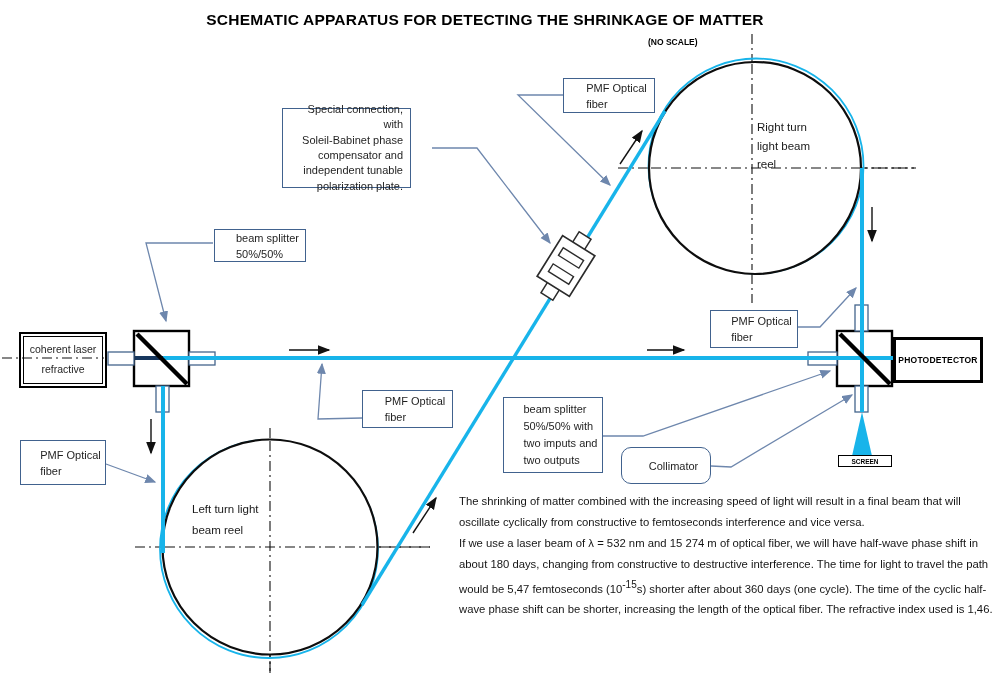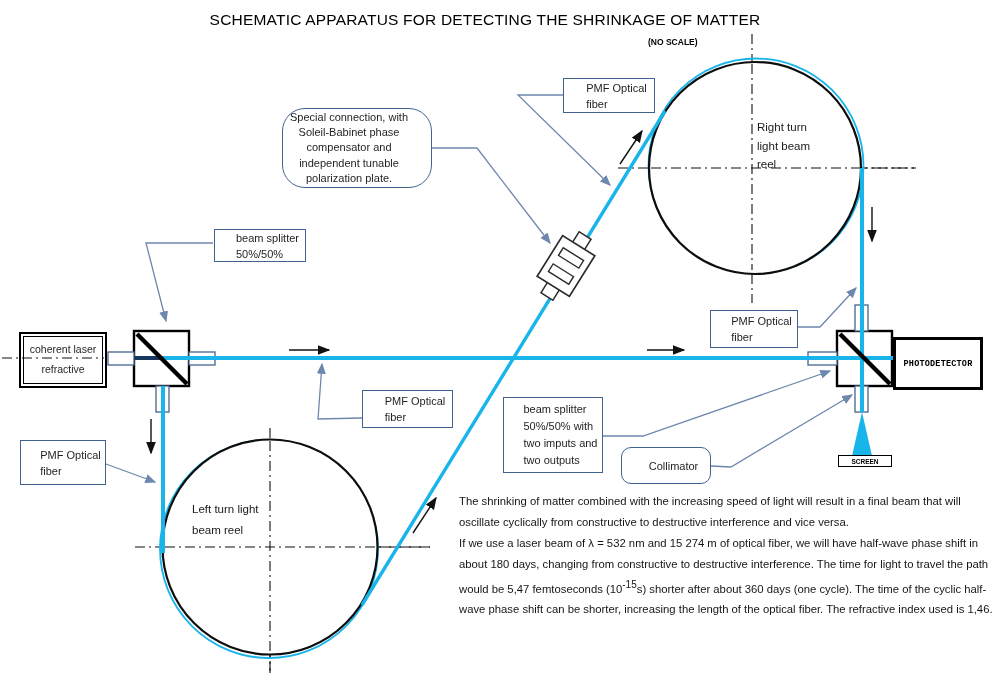--- a/index.html
+++ b/index.html
@@ -5,30 +5,30 @@
   html,body{margin:0;padding:0;background:#ffffff;}
   #stage{position:relative;width:999px;height:675px;background:#fff;overflow:hidden;
          font-family:"Liberation Sans", sans-serif;color:#1f1f1f;}
   #diagram-svg{position:absolute;left:0;top:0;}
   .lbl{position:absolute;background:#fff;border:1.5px solid #41628e;color:#1f1f1f;
        font-size:11px;line-height:16px;display:flex;align-items:center;justify-content:center;
        text-align:left;white-space:pre-line;box-sizing:border-box;padding-left:15px;}
   .freelbl{position:absolute;background:transparent;color:#1a1a1a;font-size:11.5px;
        white-space:pre-line;text-align:left;}
   .title{position:absolute;left:150px;top:11px;width:670px;text-align:center;
-       font-size:15.5px;font-weight:400;letter-spacing:.2px;color:#000;}
+       font-size:15.5px;font-weight:700;letter-spacing:.2px;color:#000;}
   .subtitle{position:absolute;left:648px;top:37px;width:90px;text-align:left;
        font-size:8.5px;font-weight:600;color:#000;}
   .laser-outer{position:absolute;left:19px;top:332px;width:88px;height:56px;
        border:2px solid #000;box-sizing:border-box;background:transparent;}
   .laser-inner{position:absolute;left:2px;top:2px;right:2px;bottom:2px;border:1px solid #000;}
   .laser-line{position:absolute;left:0;width:100%;text-align:center;font-size:10.5px;}
-  .photodet{position:absolute;left:893px;top:337px;width:90px;height:53px;background:#fff;
+  .photodet{position:absolute;left:893px;top:337px;width:90px;height:46px;background:#fff;
        border:3px solid #000;box-sizing:border-box;display:flex;align-items:center;
-       justify-content:center;font-size:8.5px;font-weight:600;letter-spacing:.2px;color:#000;font-family:Liberation Mono, monospace;}
+       justify-content:center;font-size:8.5px;font-weight:600;letter-spacing:.2px;color:#000;}
   .screenbox{position:absolute;left:838px;top:455px;width:54px;height:12px;background:#fff;
        border:1px solid #000;box-sizing:border-box;display:flex;align-items:center;
        justify-content:center;font-size:6.5px;font-weight:700;color:#000;}
   .para{position:absolute;left:459px;top:491px;width:536px;font-size:11.3px;
        line-height:20.9px;color:#151515;}
   .para sup{font-size:10px;}
 </style>
 </head>
 <body>
 
@@ -111,21 +111,21 @@
   <div class="laser-outer">
     <div class="laser-inner">
       <div class="laser-line" style="top:6px;">coherent laser</div>
       <div class="laser-line" style="top:26px;">refractive</div>
     </div>
   </div>
 
   <div class="lbl" style="left:214px;top:229px;width:92px;height:33px;">beam splitter
 50%/50%</div>
 
-  <div class="lbl" style="left:282px;top:108px;width:150px;height:80px;justify-content:flex-start;text-align:center;padding:2px 7px;line-height:15.3px;border-radius:23px;">Special connection, with
+  <div class="lbl" style="left:282px;top:108px;width:129px;height:80px;justify-content:flex-start;text-align:right;padding:2px 7px;line-height:15.3px;">Special connection, with
 Soleil-Babinet phase
 compensator and
 independent tunable
 polarization plate.</div>
 
   <div class="lbl" style="left:563px;top:78px;width:92px;height:35px;">PMF Optical
 fiber</div>
 
   <div class="lbl" style="left:362px;top:390px;width:91px;height:38px;">PMF Optical
 fiber</div>
@@ -148,17 +148,17 @@
 
   <div class="freelbl" style="left:757px;top:118px;width:84px;line-height:18.5px;">Right turn
 light beam
 reel</div>
 
   <div class="photodet">PHOTODETECTOR</div>
 
   <div class="screenbox">SCREEN</div>
 
   <div class="para">
-    <div>The shrinking of matter combined with the increasing speed of light will result in a final beam that will oscillate cyclically from constructive to destructive interference and vice versa.</div>
+    <div>The shrinking of matter combined with the increasing speed of light will result in a final beam that will oscillate cyclically from constructive to femtoseconds interference and vice versa.</div>
     <div><span>If we use a laser beam of λ = 532 nm and 15 274 m of optical fiber, we will have half-wave phase shift in about 180 days, changing from constructive to destructive interference. The time for light to travel the path would be 5,47 femtoseconds (10</span><sup>-15</sup><span>s) shorter after about 360 days (one cycle). The time of the cyclic half-wave phase shift can be shorter, increasing the length of the optical fiber. The refractive index used is 1,46.</span></div>
   </div>
 
 </div>
 
 </body></html>

